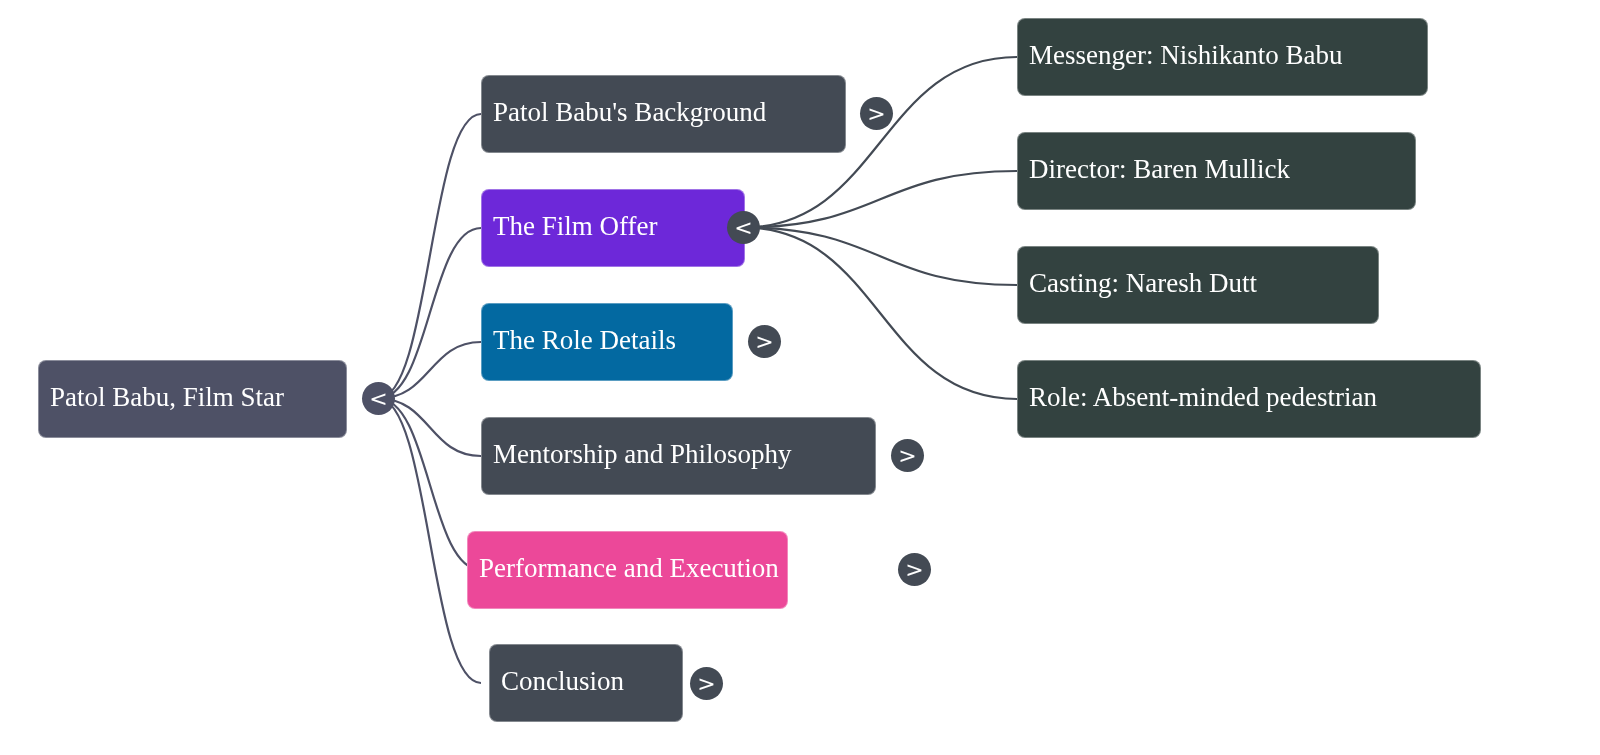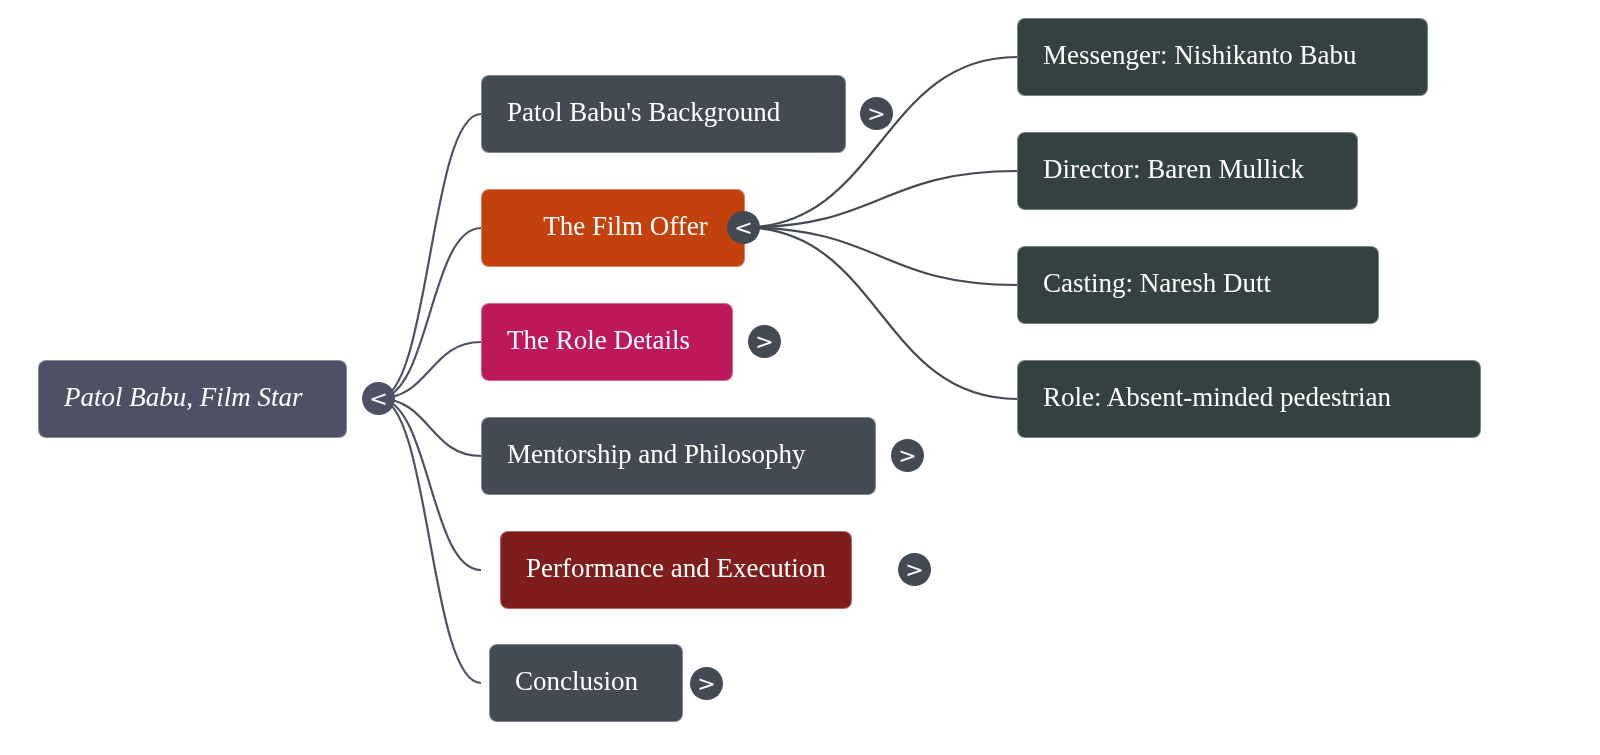--- a/index.html
+++ b/index.html
@@ -23,21 +23,21 @@
       height: 755px;
     }
     .node {
       position: absolute;
       box-sizing: border-box;
       height: 78px;
       border-radius: 8px;
       color: #ffffff;
       font-size: 27px;
       line-height: 78px;
-      padding-left: 25px;
+      padding-left: 11px;
       white-space: nowrap;
       cursor: pointer;
       border: 1px solid rgba(255,255,255,0.35);
     }
     .node .label {
       display: inline-block;
       transform: translateY(-3px);
     }
     .toggle {
       position: absolute;
@@ -67,59 +67,59 @@
       <path d="M378.5,398.5 C429.75,398.5 429.75,342 481,342" class="link" stroke="#4e5166"></path>
       <path d="M378.5,398.5 C429.75,398.5 429.75,456 481,456" class="link" stroke="#4e5166"></path>
       <path d="M378.5,398.5 C429.75,398.5 429.75,570 481,570" class="link" stroke="#4e5166"></path>
       <path d="M378.5,398.5 C429.75,398.5 429.75,683 481,683" class="link" stroke="#4e5166"></path>
       <path d="M743.5,227.5 C880.25,227.5 880.25,57 1017,57" class="link" stroke="#434a54"></path>
       <path d="M743.5,227.5 C880.25,227.5 880.25,171 1017,171" class="link" stroke="#434a54"></path>
       <path d="M743.5,227.5 C880.25,227.5 880.25,285 1017,285" class="link" stroke="#434a54"></path>
       <path d="M743.5,227.5 C880.25,227.5 880.25,399 1017,399" class="link" stroke="#434a54"></path>
     </svg>
 
-  <div class="node" id="root-node" style="left: 38px; top: 360px; width: 309px; background: rgb(78, 81, 102); font-style: italic;">
+  <div class="node" id="root-node" style="left: 38px; top: 360px; width: 309px; background: rgb(78, 81, 102);">
     <span class="label">Patol Babu, Film Star</span>
   </div>
   <div class="toggle" id="root-toggle" style="left: 362px; top: 382px; background: rgb(78, 81, 102);">&lt;</div>
 
   <div class="node l1" id="b0" style="left: 481px; top: 75px; width: 365px; background: rgb(67, 74, 84);">
     <span class="label">Patol Babu's Background</span>
   </div>
   <div class="toggle l1t" id="t0" style="left: 860px; top: 97px; background: rgb(67, 74, 84);">&gt;</div>
 
-  <div class="node l1" id="b1" style="left: 481px; top: 189px; width: 264px; background: #c2410c; text-align: center;">
+  <div class="node l1" id="b1" style="left: 481px; top: 189px; width: 264px; background: #6d28d9;">
     <span class="label">The Film Offer</span>
   </div>
   <div class="toggle l1t" id="t1" style="left: 727px; top: 211px; background: rgb(67, 74, 84);">&lt;</div>
 
-  <div class="node l1" id="b2" style="left: 481px; top: 303px; width: 252px; background: #be185d;">
+  <div class="node l1" id="b2" style="left: 481px; top: 303px; width: 252px; background: #0369a1;">
     <span class="label">The Role Details</span>
   </div>
   <div class="toggle l1t" id="t2" style="left: 748px; top: 325px; background: rgb(67, 74, 84);">&gt;</div>
 
   <div class="node l1" id="b3" style="left: 481px; top: 417px; width: 395px; background: rgb(67, 74, 84);">
     <span class="label">Mentorship and Philosophy</span>
   </div>
   <div class="toggle l1t" id="t3" style="left: 891px; top: 439px; background: rgb(67, 74, 84);">&gt;</div>
 
-  <div class="node l1" id="b4" style="left: 500px; top: 531px; width: 352px; background: #7f1d1d;">
+  <div class="node l1" id="b4" style="left: 467px; top: 531px; width: 321px; background: #ec4899;">
     <span class="label">Performance and Execution</span>
   </div>
   <div class="toggle l1t" id="t4" style="left: 898px; top: 553px; background: rgb(67, 74, 84);">&gt;</div>
 
   <div class="node l1" id="b5" style="left: 481px; top: 644px; width: 194px; background: rgb(67, 74, 84); margin-left: 8px;">
     <span class="label">Conclusion</span>
   </div>
   <div class="toggle l1t" id="t5" style="left: 690px; top: 667px; background: rgb(67, 74, 84);">&gt;</div>
 
   <div class="node l2" id="c0" style="left: 1017px; top: 18px; width: 411px; background: rgb(51, 66, 64);">
     <span class="label">Messenger: Nishikanto Babu</span>
   </div>
-  <div class="node l2" id="c1" style="left: 1017px; top: 132px; width: 341px; background: rgb(51, 66, 64);">
+  <div class="node l2" id="c1" style="left: 1017px; top: 132px; width: 399px; background: rgb(51, 66, 64);">
     <span class="label">Director: Baren Mullick</span>
   </div>
   <div class="node l2" id="c2" style="left: 1017px; top: 246px; width: 362px; background: rgb(51, 66, 64);">
     <span class="label">Casting: Naresh Dutt</span>
   </div>
   <div class="node l2" id="c3" style="left: 1017px; top: 360px; width: 464px; background: rgb(51, 66, 64); font-family: Liberation Serif, serif;">
     <span class="label">Role: Absent-minded pedestrian</span>
   </div>
 </div>
 

